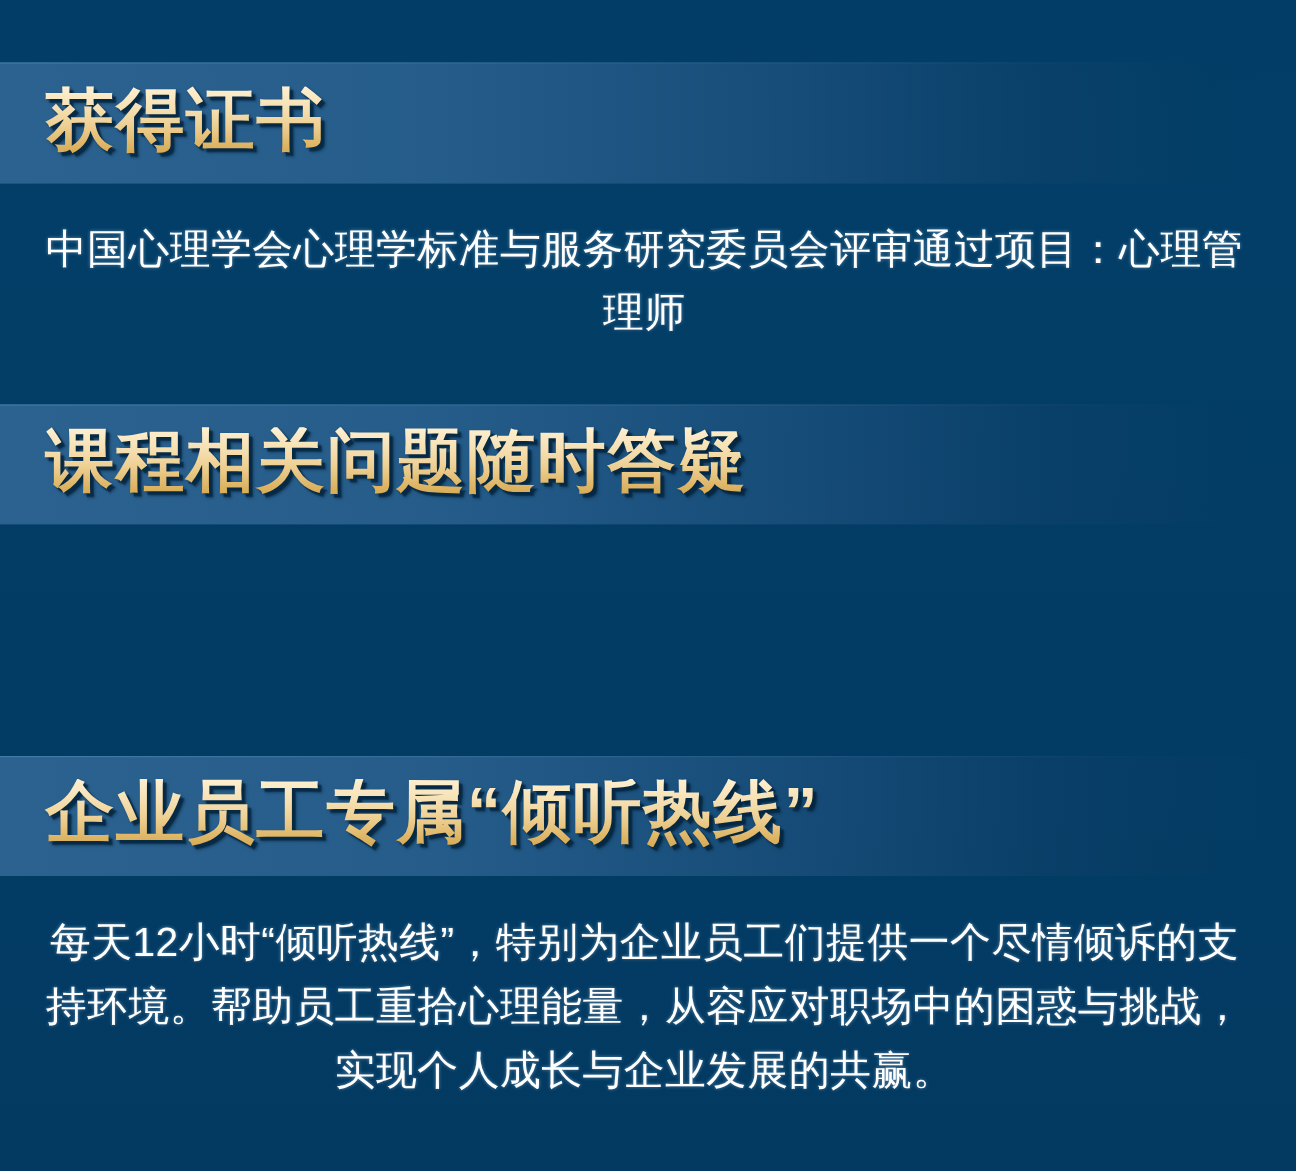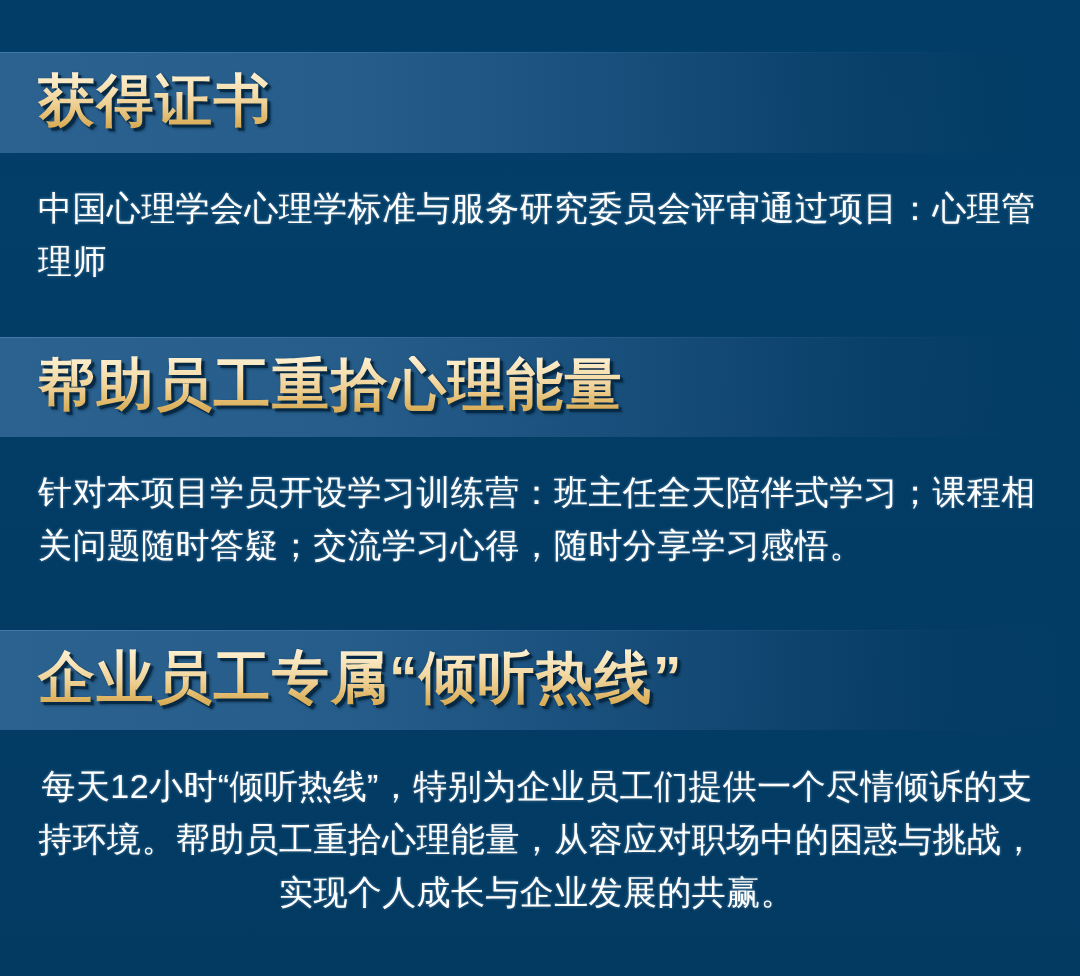--- a/index.html
+++ b/index.html
@@ -84,21 +84,21 @@
     padding: 0 44px 0 38px;
     font-size: 34px;
     line-height: 53px;
     color: #ffffff;
     letter-spacing: 0.4px;
     text-shadow: 0 0 3px rgba(190,225,255,0.55),
                  0 1px 1px rgba(0,30,55,0.35);
   }
 
   
-  #section-1          { top: 0;   height: 320px; }
+  #section-1          { top: 0;   height: 320px; text-align: center; }
   #band-1             { top: 52px; height: 101px; }
   #section-1 .heading { position: absolute; top: 72px; left: 0; }
   #section-1 .body-text { position: absolute; top: 182px; left: 0; width: 1080px;
                           box-sizing: border-box; }
 
   
   #section-2          { top: 320px; height: 310px; }
   #band-2             { top: 17px;  height: 100px; }
   #section-2 .heading { position: absolute; top: 36px; left: 0; }
   #section-2 .body-text { position: absolute; top: 146px; left: 0; width: 1080px;
@@ -117,22 +117,21 @@
 <div id="poster">
 
   <section id="section-1" class="section">
     <div id="band-1" class="band"></div>
     <h2 class="heading">获得证书</h2>
     <p class="body-text">中国心理学会心理学标准与服务研究委员会评审通过项目：心理管理师</p>
   </section>
 
   <section id="section-2" class="section">
     <div id="band-2" class="band"></div>
-    <h2 class="heading">帮助员工重拾心理能量</h2>
-    <p class="body-text">针对本项目学员开设学习训练营：班主任全天陪伴式学习；课程相关问题随时答疑；交流学习心得，随时分享学习感悟。</p>
+    <h2 class="heading">课程相关问题随时答疑</h2>
   </section>
 
   <section id="section-3" class="section">
     <div id="band-3" class="band"></div>
     <h2 class="heading">企业员工专属“倾听热线”</h2>
     <p class="body-text">每天12小时“倾听热线”，特别为企业员工们提供一个尽情倾诉的支持环境。帮助员工重拾心理能量，从容应对职场中的困惑与挑战，实现个人成长与企业发展的共赢。</p>
   </section>
 
 </div>
 

